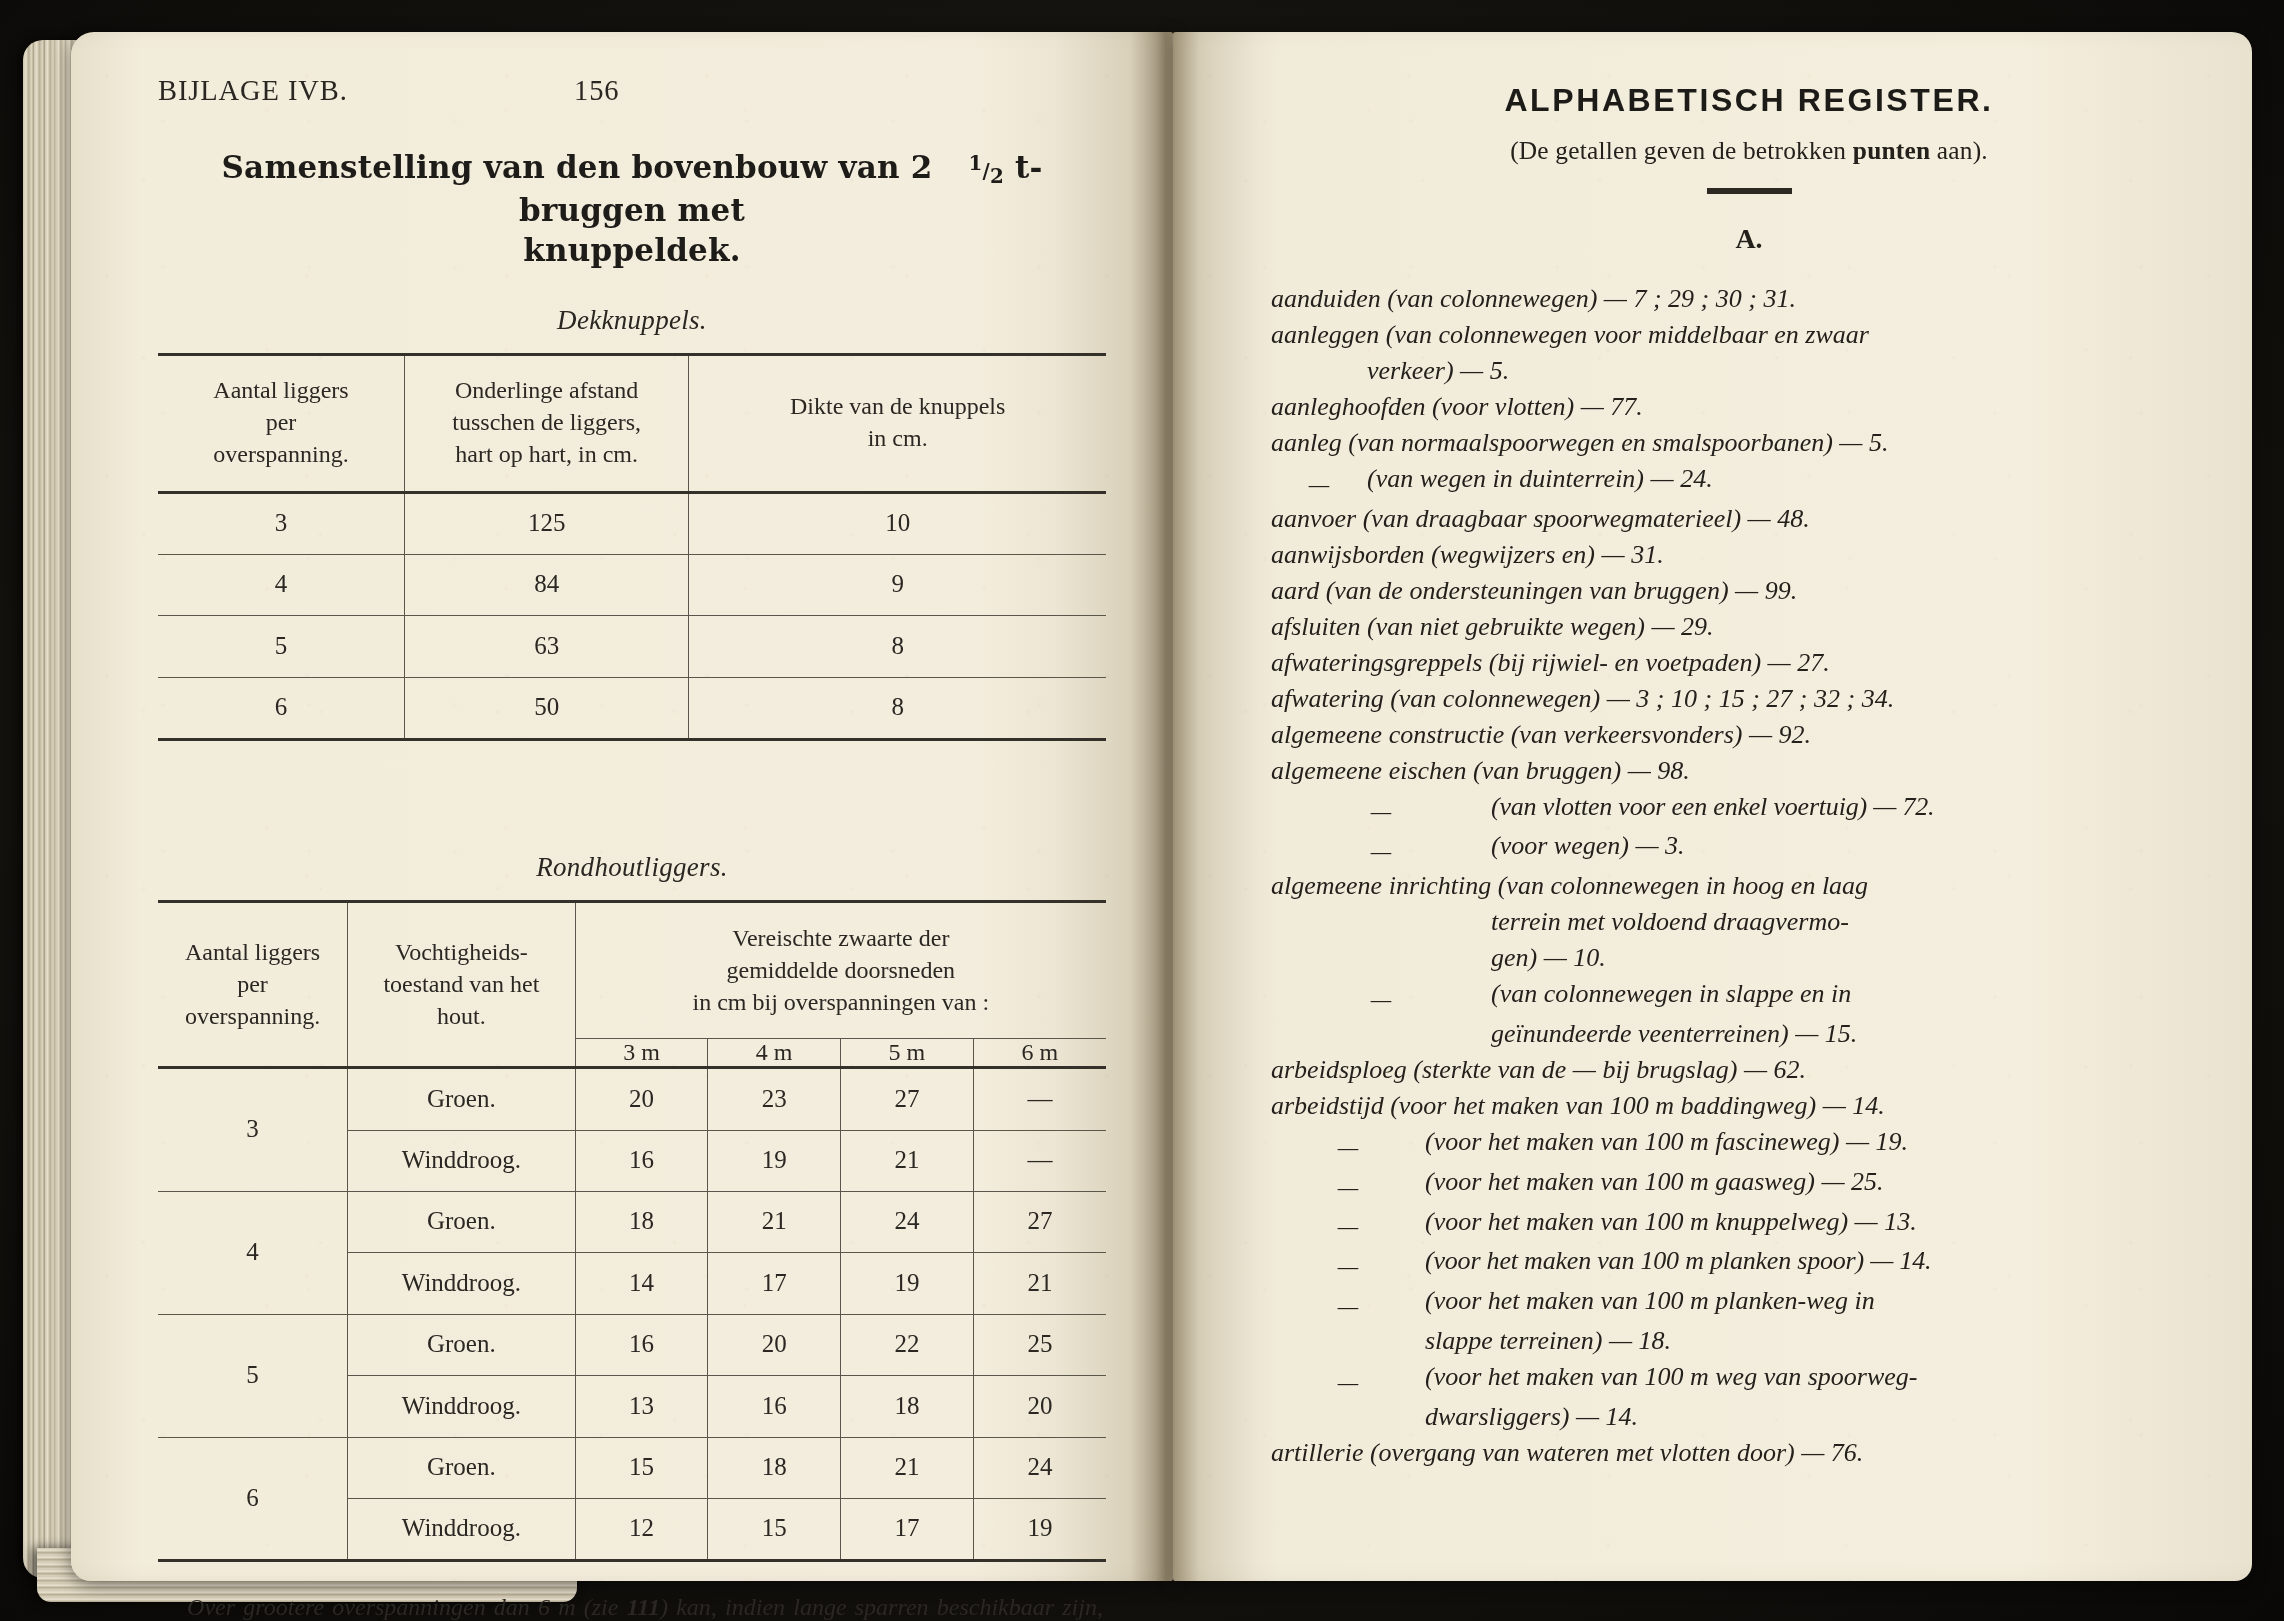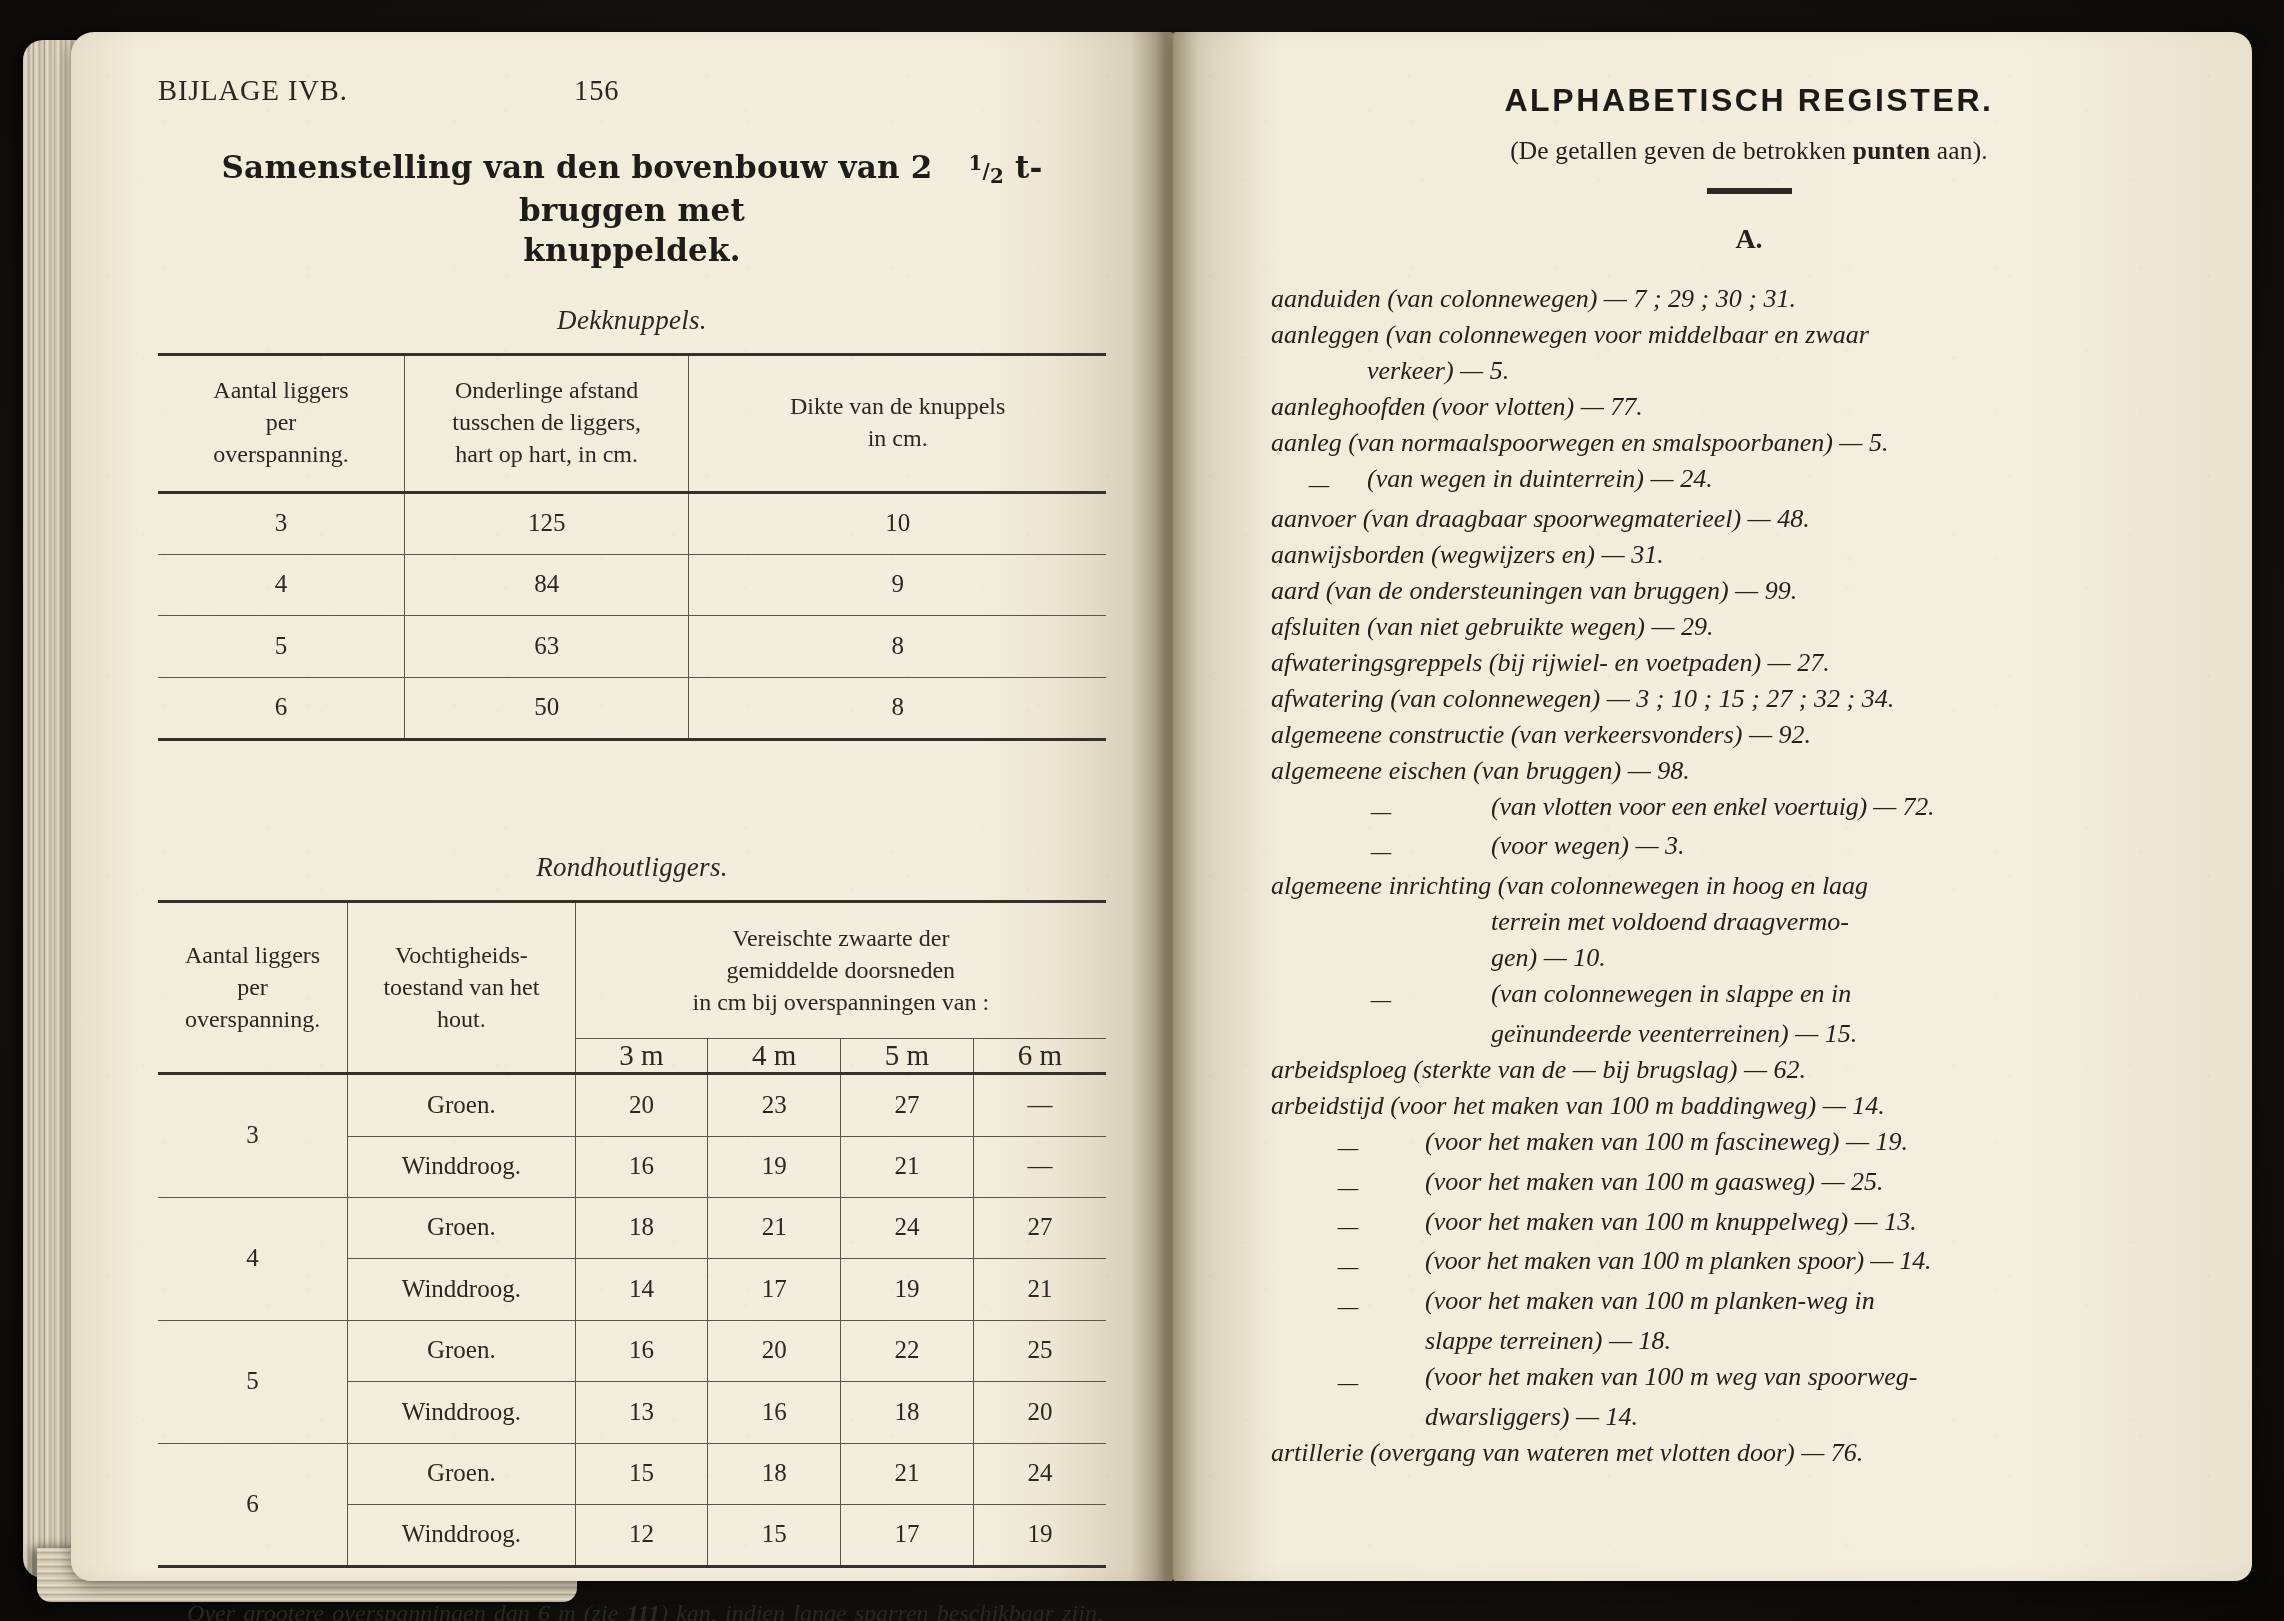--- a/index.html
+++ b/index.html
@@ -169,21 +169,21 @@
   .vline      { border-left: 1.5px solid #5a564c; }
 
   table.bk thead td.hcell, table.bk thead th.hcell {
     padding: 18.5px 7.7px 20px 7.7px;
     line-height: 1.34;
   }
   table.bk tbody td.dcell {
     padding: 15.4px 6.2px 17px 6.2px;
     font-size: 25px;
   }
-  .sp-head td { padding: 6.2px 4.6px 9.3px 4.6px; font-size: 29px; }
+  .sp-head td { padding: 6.2px 4.6px 9.3px 4.6px; font-size: 24px; }
 
   p.note {
     margin: 28px 3.1px 0 3.1px;
     font-size: 24px;
     line-height: 1.42;
     text-align: justify;
     text-indent: 26px;
     color: #2b2823;
     font-style: italic;
   }

